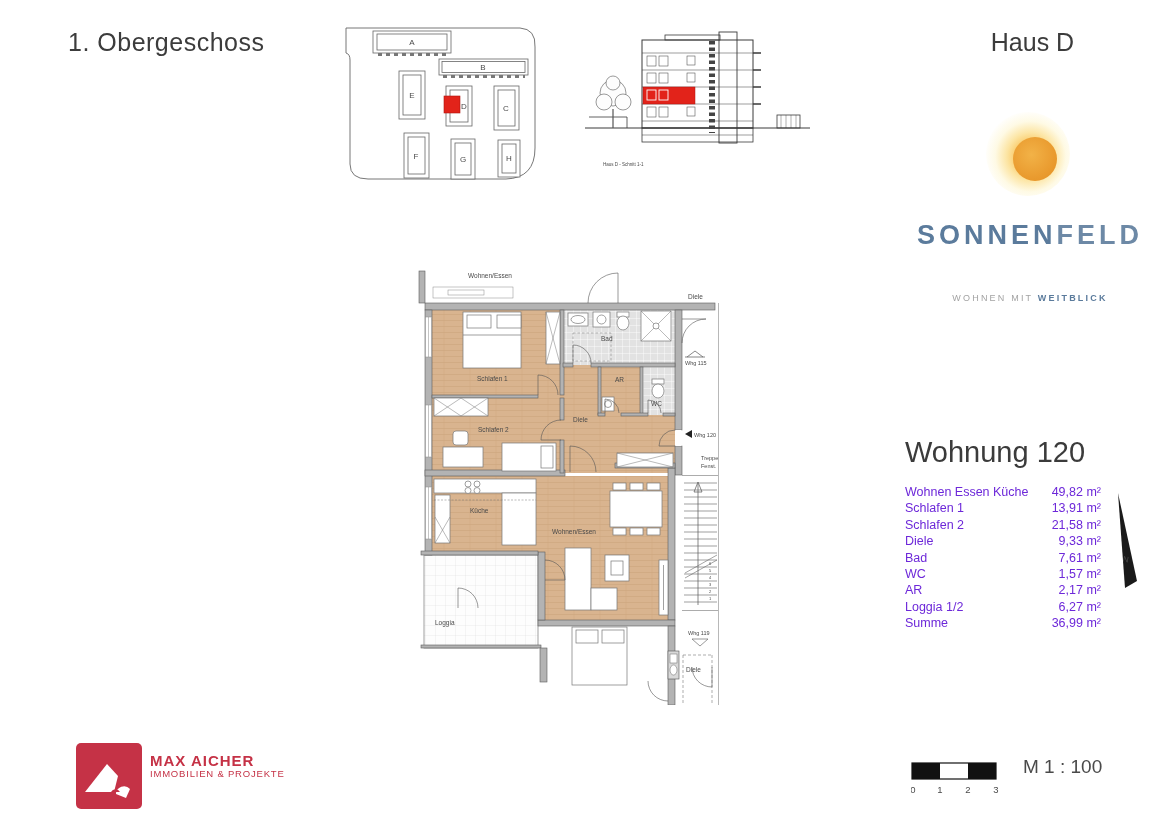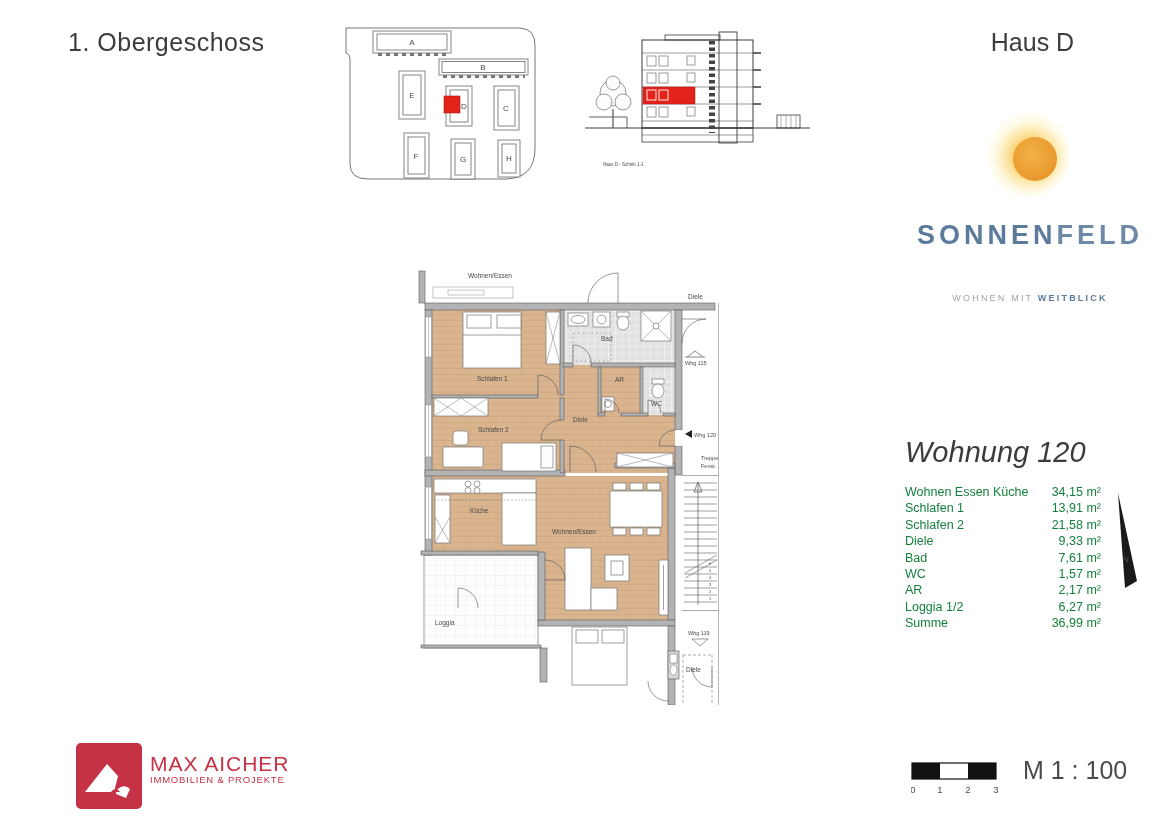--- a/index.html
+++ b/index.html
@@ -14,30 +14,30 @@
     background:radial-gradient(circle at 53% 53%, rgba(247,183,58,.9) 16%, rgba(250,208,90,.55) 38%,
                rgba(253,238,168,.3) 56%, rgba(255,252,235,0) 74%);}
   .sun-core{left:1013px;top:137px;width:44px;height:44px;border-radius:50%;
     background:radial-gradient(circle at 42% 40%, #f2b247 0%, #e99a2e 65%, #e28f26 100%);}
   .brand-word{left:900px;top:220px;width:260px;text-align:center;font-size:27px;letter-spacing:4px;}
   .brand-bold{font-weight:bold;color:#5b7b9c;}
   .brand-light{font-weight:bold;color:#6d89a6;}
   .brand-tag{left:900px;top:253px;width:260px;text-align:center;font-size:9px;letter-spacing:2.2px;color:#a3a3a3;margin-top:40px;}
   .brand-tag b{color:#5b7b9c;}
   
-  .apt-title{left:905px;top:436px;font-size:29px;color:#3b3b3b;font-style:italic;}
-  .apt-table{left:905px;top:484px;width:196px;font-size:12.5px;color:#15803d;}
+  .apt-title{left:905px;top:436px;font-size:29px;color:#3b3b3b;}
+  .apt-table{left:905px;top:484px;width:196px;font-size:12.5px;color:#6d28d9;}
   .apt-row{display:flex;justify-content:space-between;line-height:16.4px;}
   
   .ma-logo-box{left:76px;top:743px;}
   .ma-text{left:150px;top:753px;color:#c53246;line-height:1.05;}
-  .ma-line1{font-size:21px;font-weight:normal;letter-spacing:1px;text-align:right;}
+  .ma-line1{font-size:15px;font-weight:bold;letter-spacing:1px;}
   .ma-line2{font-size:9.5px;font-weight:normal;letter-spacing:.8px;}
   .scalebar{left:911px;top:762px;}
-  .scale-text{left:1023px;top:756px;font-size:25px;color:#4a4a4a;}
+  .scale-text{left:1023px;top:756px;font-size:19px;color:#4a4a4a;}
   svg{display:block;font-family:"Liberation Sans",sans-serif;}
   svg text{fill:#4a4a4a;}
 </style>
 </head>
 <body>
 
 <div id="sheet">
 
   <div class="abs page-title">1. Obergeschoss</div>
   <div class="abs haus-title">Haus D</div>
@@ -316,21 +316,21 @@
       <text x="304" y="331">3</text>
       <text x="304" y="338">2</text>
       <text x="304" y="345">1</text>
     </g>
   </svg>
 
   <div class="abs apt-title">Wohnung 120</div>
   <div class="abs apt-table">
     <div class="apt-row">
         <span>Wohnen Essen Küche</span>
-        <span>34,15 m²</span>
+        <span>49,82 m²</span>
       </div>
     <div class="apt-row">
         <span>Schlafen 1</span>
         <span>13,91 m²</span>
       </div>
     <div class="apt-row">
         <span>Schlafen 2</span>
         <span>21,58 m²</span>
       </div>
     <div class="apt-row">

